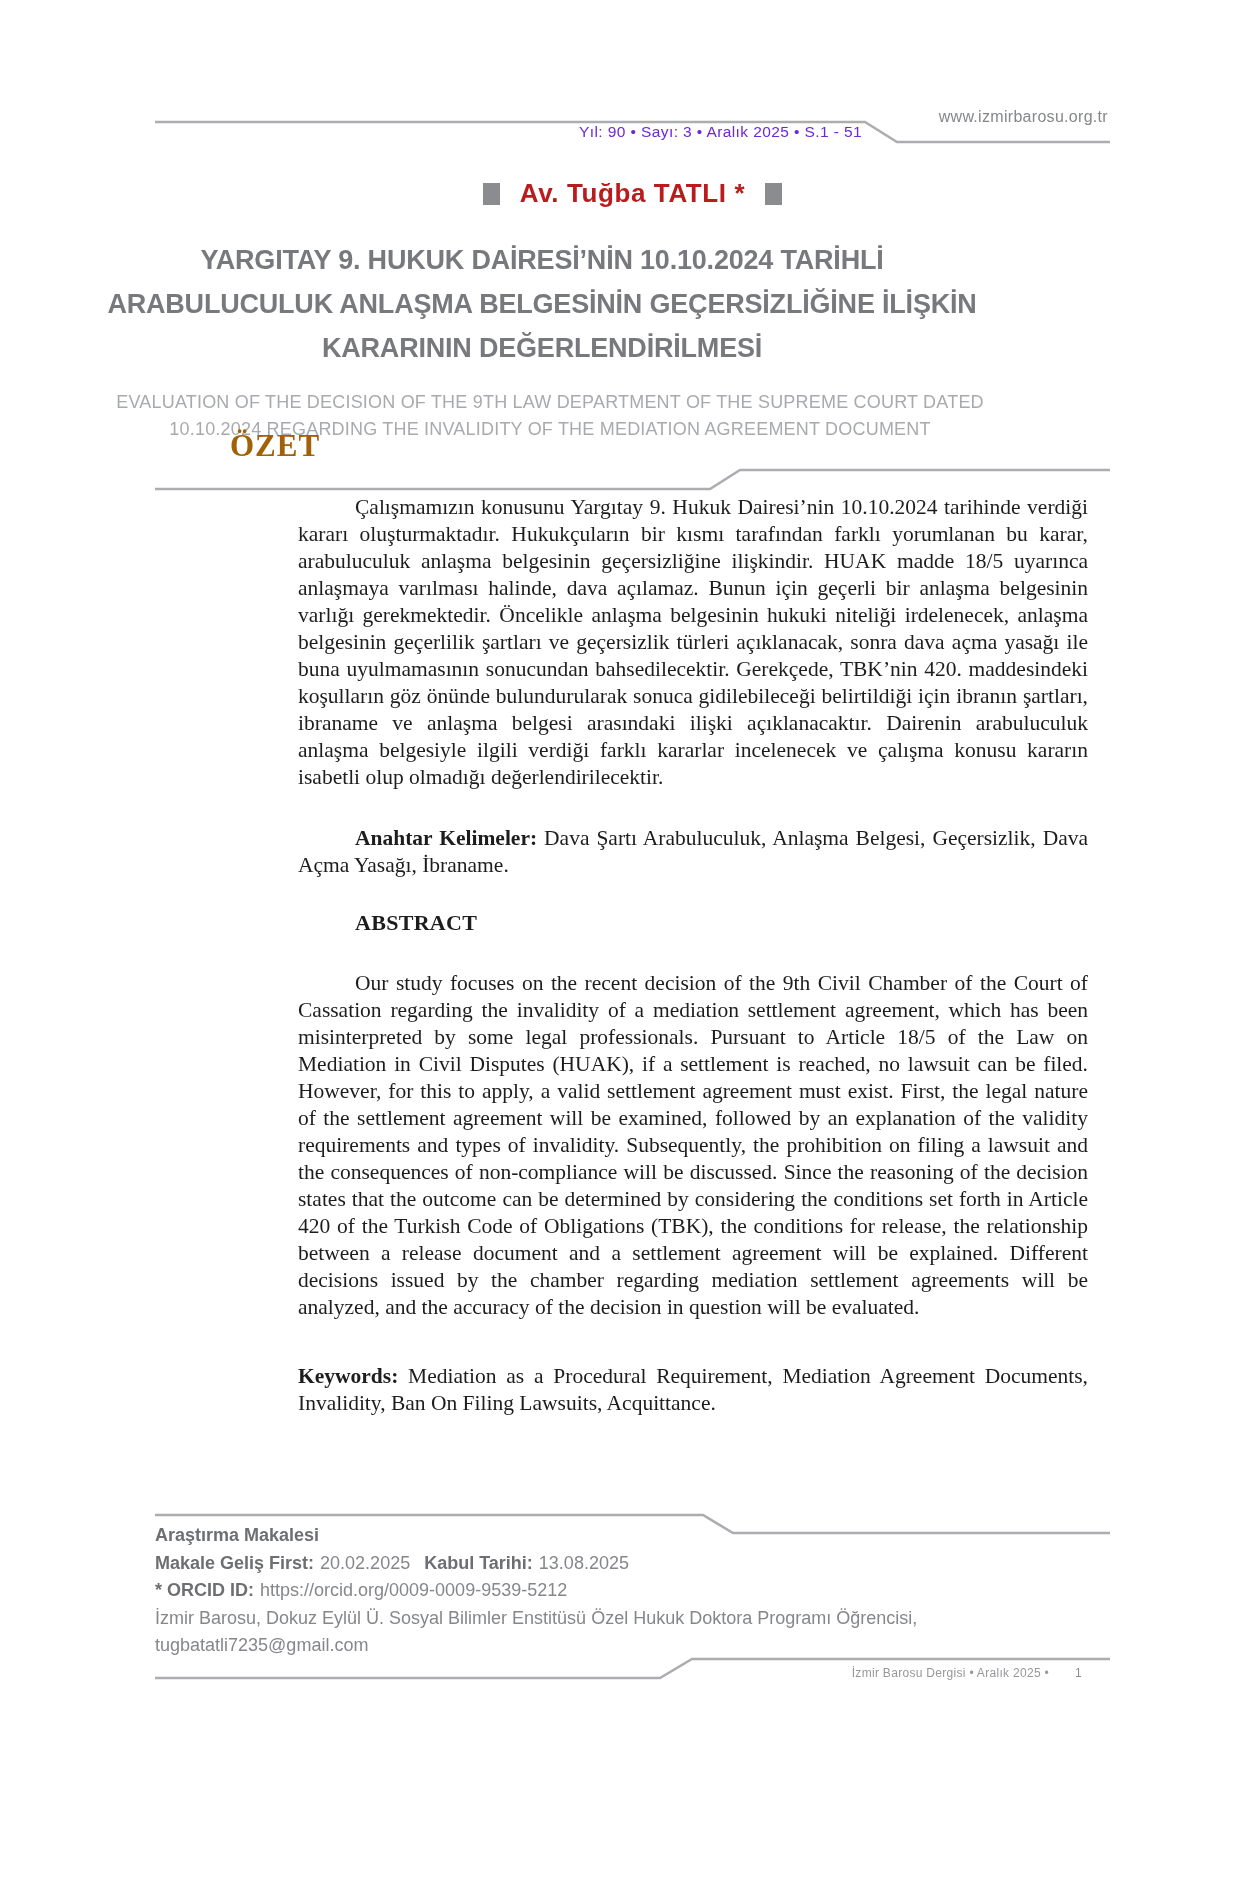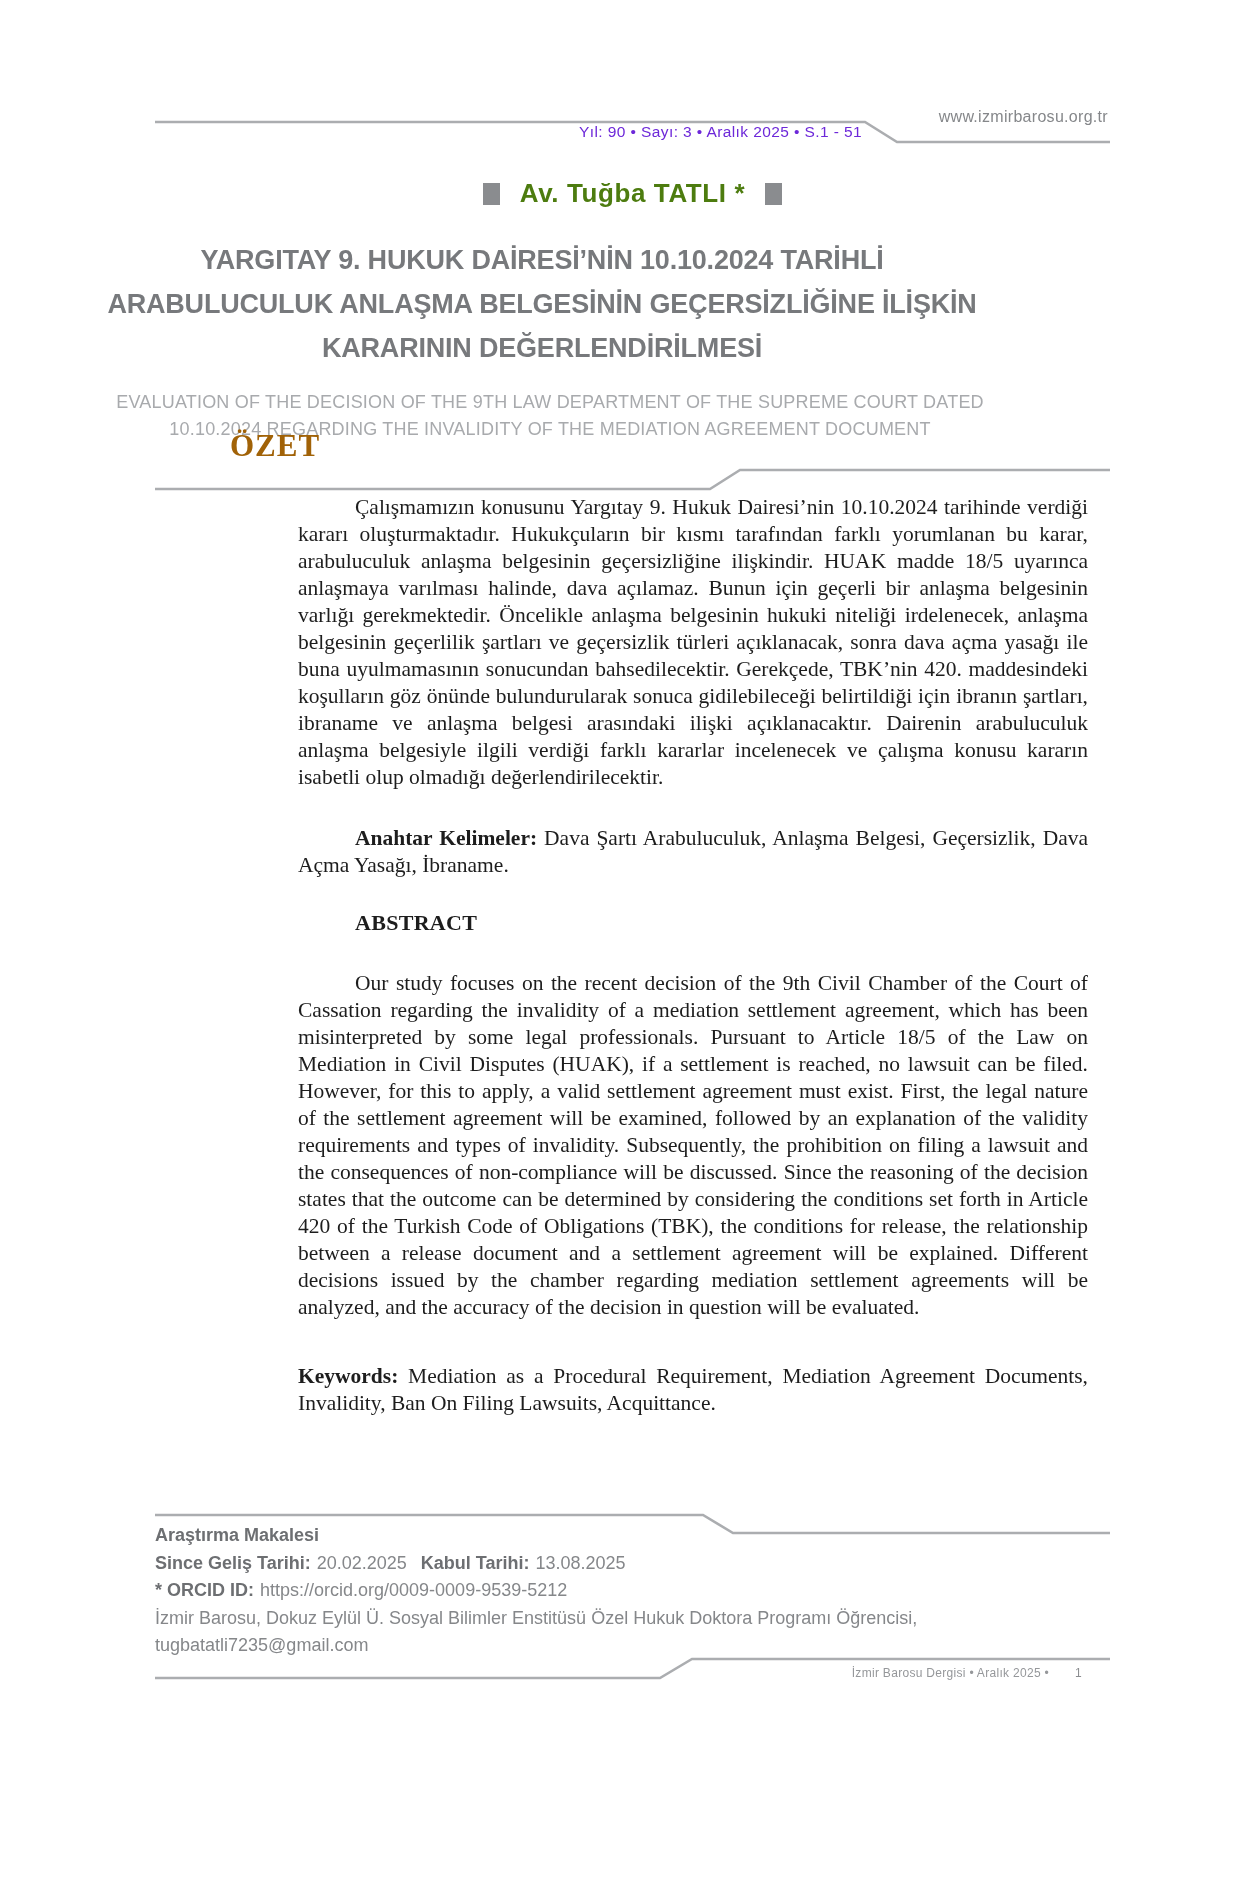--- a/index.html
+++ b/index.html
@@ -18,21 +18,21 @@
   .website {
     position:absolute; top:108px; right:152px;
     font-size:16px; color:#85878a; letter-spacing:0.3px;
   }
   .author-row {
     position:absolute; top:178px; left:155px; width:955px;
     display:flex; align-items:center; justify-content:center; gap:20px;
   }
   .author-square { width:17px; height:22px; background:#8a8c8f; }
   .author-name {
-    font-size:26px; font-weight:bold; color:#4d7c0f; letter-spacing:0.6px;
+    font-size:26px; font-weight:bold; color:#b91c1c; letter-spacing:0.6px;
   }
   .title-block {
     position:absolute; top:238px; left:0; width:1084px; text-align:center;
   }
   .title-line {
     font-size:27px; font-weight:bold; color:#77797c;
     line-height:44px; letter-spacing:-0.2px; white-space:nowrap;
   }
   .subtitle-block { margin-top:19px; }
   .subtitle-line {
@@ -114,21 +114,21 @@
     <p class="abstract-para para-indent">Our study focuses on the recent decision of the 9th Civil Chamber of the Court of Cassation regarding the invalidity of a mediation settlement agreement, which has been misinterpreted by some legal professionals. Pursuant to Article 18/5 of the Law on Mediation in Civil Disputes (HUAK), if a settlement is reached, no lawsuit can be filed. However, for this to apply, a valid settlement agreement must exist. First, the legal nature of the settlement agreement will be examined, followed by an explanation of the validity requirements and types of invalidity. Subsequently, the prohibition on filing a lawsuit and the consequences of non-compliance will be discussed. Since the reasoning of the decision states that the outcome can be determined by considering the conditions set forth in Article 420 of the Turkish Code of Obligations (TBK), the conditions for release, the relationship between a release document and a settlement agreement will be explained. Different decisions issued by the chamber regarding mediation settlement agreements will be analyzed, and the accuracy of the decision in question will be evaluated.</p>
     <p class="keywords-para"><span class="bold-lead">Keywords:</span><span> Mediation as a Procedural Requirement, Mediation Agreement Documents, Invalidity, Ban On Filing Lawsuits, Acquittance.</span></p>
   </div>
 
   <div class="footnote-block">
     <svg class="rule" style="top:0; left:0" viewBox="0 0 955 28">
       <polyline points="0,3 548,3 578,21 955,21"></polyline>
     </svg>
     <div class="footnote-text">
       <div class="fn-line fn-bold">Araştırma Makalesi</div>
-      <div class="fn-line"><span class="fn-bold">Since Geliş Tarihi:</span><span class="fn-sp"></span><span>20.02.2025</span><span class="fn-gap"></span><span class="fn-bold">Kabul Tarihi:</span><span class="fn-sp"></span><span>13.08.2025</span></div>
+      <div class="fn-line"><span class="fn-bold">Makale Geliş First:</span><span class="fn-sp"></span><span>20.02.2025</span><span class="fn-gap"></span><span class="fn-bold">Kabul Tarihi:</span><span class="fn-sp"></span><span>13.08.2025</span></div>
       <div class="fn-line"><span class="fn-bold">* ORCID ID:</span><span class="fn-sp"></span><span>https://orcid.org/0009-0009-9539-5212</span></div>
       <div class="fn-line">İzmir Barosu, Dokuz Eylül Ü. Sosyal Bilimler Enstitüsü Özel Hukuk Doktora Programı Öğrencisi,</div>
       <div class="fn-line">tugbatatli7235@gmail.com</div>
     </div>
   </div>
 
   <div class="footer-area">
     <svg class="rule" style="top:0; left:0" viewBox="0 0 955 28">
       <polyline points="0,25 505,25 537,6 955,6"></polyline>
     </svg>

